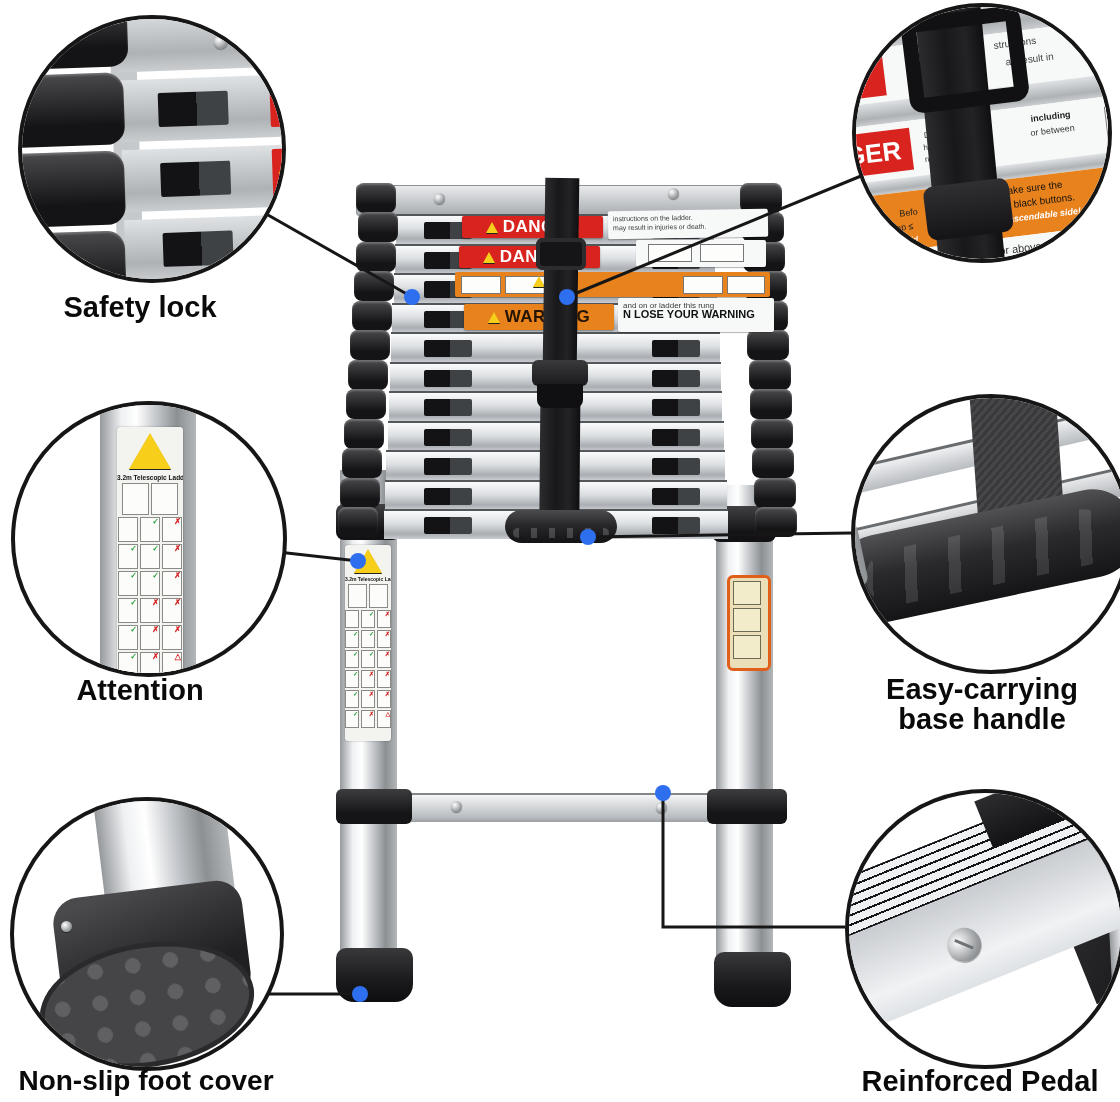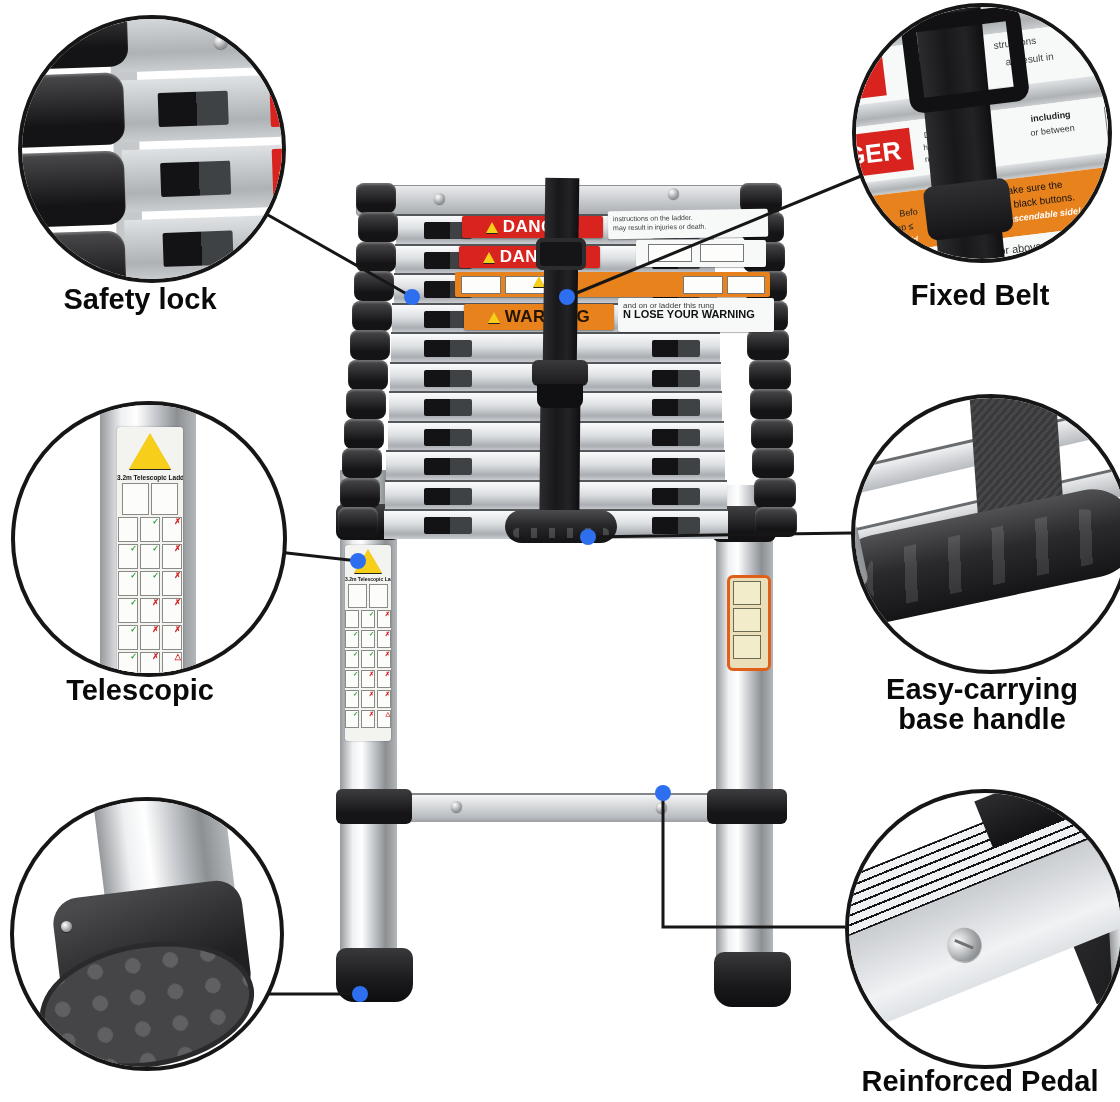--- a/index.html
+++ b/index.html
@@ -290,21 +290,21 @@
       <div class="row-silver" style="left:112px;top:218px;width:188px;height:62px;"></div>
       <div class="latch" style="left:150px;top:232px;width:70px;height:34px;"></div>
       <div class="abs" style="left:262px;top:224px;width:30px;height:44px;background:#e8821d;border-radius:2px;"></div>
 
       <div class="cap" style="left:-4px;top:-6px;width:126px;height:70px;border-radius:18px;"></div>
       <div class="cap" style="left:-10px;top:70px;width:126px;height:72px;border-radius:18px;"></div>
       <div class="cap" style="left:-14px;top:148px;width:128px;height:74px;border-radius:18px;"></div>
       <div class="cap" style="left:-18px;top:228px;width:130px;height:76px;border-radius:18px;"></div>
     </div>
   </div>
-  <div class="callout-label" style="left:20px;top:284px;width:240px;">Safety lock</div>
+  <div class="callout-label" style="left:20px;top:292px;width:240px;">Safety lock</div>
 
   <div class="circle" style="left:852px;top:3px;width:252px;height:252px;">
     <div class="abs" style="left:-30px;top:-24px;width:330px;height:330px;transform:rotate(-7deg);font-family:'Liberation Sans',sans-serif;">
       <div class="row-silver" style="left:0;top:18px;width:330px;height:34px;"></div>
       <div class="row-white" style="left:0;top:52px;width:330px;height:54px;">
         <span class="badge" style="left:-6px;top:6px;width:74px;height:42px;font-size:26px;">ER</span>
         <span class="frag" style="left:96px;top:24px;font-size:10px;color:#444;">Fa</span>
         <span class="frag" style="left:180px;top:6px;font-size:10px;color:#444;">structions</span>
         <span class="frag" style="left:190px;top:24px;font-size:10px;color:#444;">ay result in</span>
       </div>
@@ -332,21 +332,20 @@
       <div class="row-white" style="left:0;top:256px;width:330px;height:46px;">
         <span class="frag" style="left:130px;top:6px;font-size:11px;color:#333;">nd on or above t</span>
         <span class="frag" style="left:138px;top:20px;font-size:17px;font-weight:bold;color:#111;">LOSE YOUR</span>
       </div>
 
       <div class="strap" style="left:102px;top:-12px;width:66px;height:360px;transform:rotate(1.5deg);"></div>
       <div class="abs" style="left:90px;top:26px;width:90px;height:66px;border:15px solid #111113;border-radius:14px;background:transparent;"></div>
       <div class="abs" style="left:92px;top:196px;width:86px;height:54px;background:linear-gradient(180deg,#303033,#141416);border-radius:10px;"></div>
     </div>
   </div>
-  <div class="callout-label" style="left:860px;top:280px;width:240px;">Fixed Belt</div>
 
   <div class="circle" style="left:11px;top:401px;width:268px;height:268px;">
     <div class="leg" style="left:85px;top:-10px;width:96px;height:290px;"></div>
     <div class="sticker" style="left:102px;top:22px;width:66px;height:250px;">
       <div style="width:0;height:0;margin:6px auto 0;border-left:21px solid transparent;border-right:21px solid transparent;border-bottom:36px solid #f7cf1b;filter:drop-shadow(0 1px 0 #222);"></div>
       <div class="stk-title" style="font-size:6.5px;margin-top:5px;">3.2m Telescopic Ladder</div>
       <div class="grid-row">
         <div class="cell" style="width:25px;height:30px;"></div>
         <div class="cell" style="width:25px;height:30px;"></div>
       </div>
@@ -411,21 +410,21 @@
             <div class="cell" style="width: 18px; height: 23px;">
               <span class="mark r" style="font-size: 8px;">✗</span>
             </div>
             <div class="cell" style="width: 18px; height: 23px;">
               <span class="mark r" style="font-size: 8px;">△</span>
             </div>
           </div>
         </div>
     </div>
   </div>
-  <div class="callout-label" style="left:20px;top:675px;width:240px;">Telescopic</div>
+  <div class="callout-label" style="left:20px;top:675px;width:240px;">Attention</div>
 
   <div class="circle" style="left:851px;top:394px;width:272px;height:272px;">
     <div class="abs" style="left:-34px;top:-34px;width:340px;height:340px;">
       <div class="abs" style="left:-10px;top:70px;width:370px;height:24px;transform:rotate(-13deg);background:linear-gradient(180deg,#eef0f2,#b8bbbf);border-top:3px solid #6a6d70;"></div>
       <div class="abs" style="left:-10px;top:132px;width:370px;height:26px;transform:rotate(-13deg);background:linear-gradient(180deg,#e6e8ea,#aeb1b5);border-top:3px solid #6a6d70;"></div>
       <div class="abs" style="left:152px;top:-20px;width:86px;height:200px;transform:rotate(-4deg);background:#39393c;
            background-image:repeating-linear-gradient(135deg,rgba(255,255,255,.07) 0 3px,transparent 3px 6px);"></div>
       <div class="abs" style="left:12px;top:148px;width:306px;height:88px;transform:rotate(-12deg);border-radius:44px;
            background:linear-gradient(180deg,#515154,#2a2a2d 45%,#151517);">
         <div class="abs" style="left:30px;top:18px;width:250px;height:56px;border-radius:28px;
@@ -444,20 +443,21 @@
       <div class="leg" style="left:100px;top:-10px;width:130px;height:150px;transform:rotate(-7deg);"></div>
       <div class="abs" style="left:58px;top:108px;width:190px;height:120px;transform:rotate(-7deg);border-radius:26px;
            background:linear-gradient(165deg,#4a4a4d 10%,#202023 70%);"></div>
       <div class="abs" style="left:40px;top:162px;width:206px;height:114px;transform:rotate(-9deg);border-radius:50%;
            background-color:#454547;border:5px solid #2a2a2c;
            background-image:radial-gradient(circle 12px at 19px 16px,#606062 62%,transparent 66%),radial-gradient(circle 12px at 0px 0px,#606062 62%,transparent 66%);
            background-size:38px 32px,38px 32px;background-position:0 0,19px 16px;"></div>
       <div class="screw" style="left:62px;top:140px;"></div>
     </div>
   </div>
+  <div class="callout-label" style="left:0px;top:1066px;width:292px;font-size:28px;">Non-slip foot cover</div>
 
   <div class="circle" style="left:845px;top:789px;width:272px;height:272px;">
     <div class="abs" style="left:-44px;top:-44px;width:360px;height:360px;">
       <div class="abs" style="left:250px;top:40px;width:120px;height:200px;background:linear-gradient(135deg,#3a3a3c,#101012);transform:rotate(-22deg);"></div>
       <div class="leg" style="left:300px;top:-30px;width:58px;height:260px;transform:rotate(-3deg);"></div>
       <div class="abs" style="left:-30px;top:90px;width:360px;height:150px;transform:rotate(-22deg);">
         <div class="abs" style="left:0;top:0;width:360px;height:56px;
              background:repeating-linear-gradient(180deg,#16161a 0 2px,#eef0f2 2px 9px);"></div>
         <div class="abs" style="left:0;top:56px;width:360px;height:94px;background:linear-gradient(180deg,#c9ccd0,#f0f2f4 70%,#dfe2e5);"></div>
         <div class="screw" style="left:160px;top:90px;width:34px;height:34px;">

